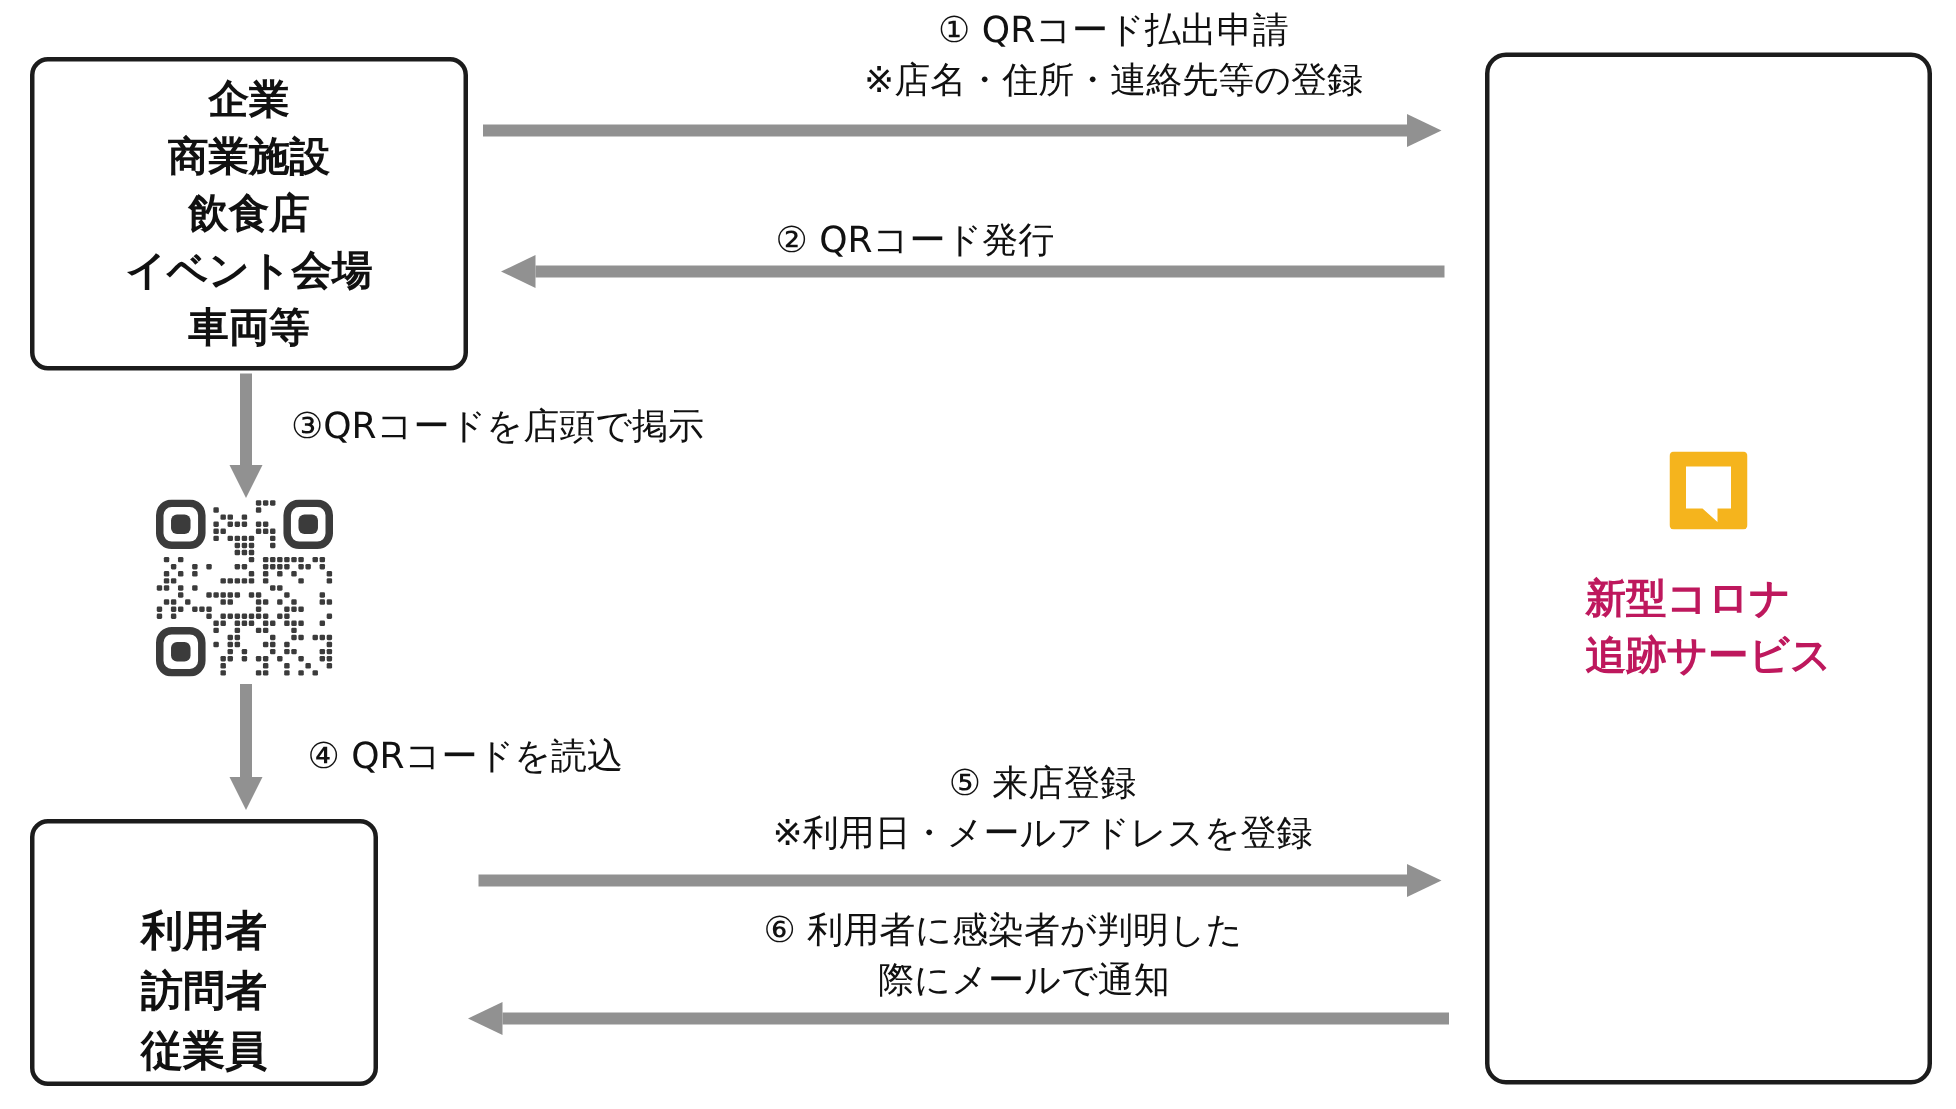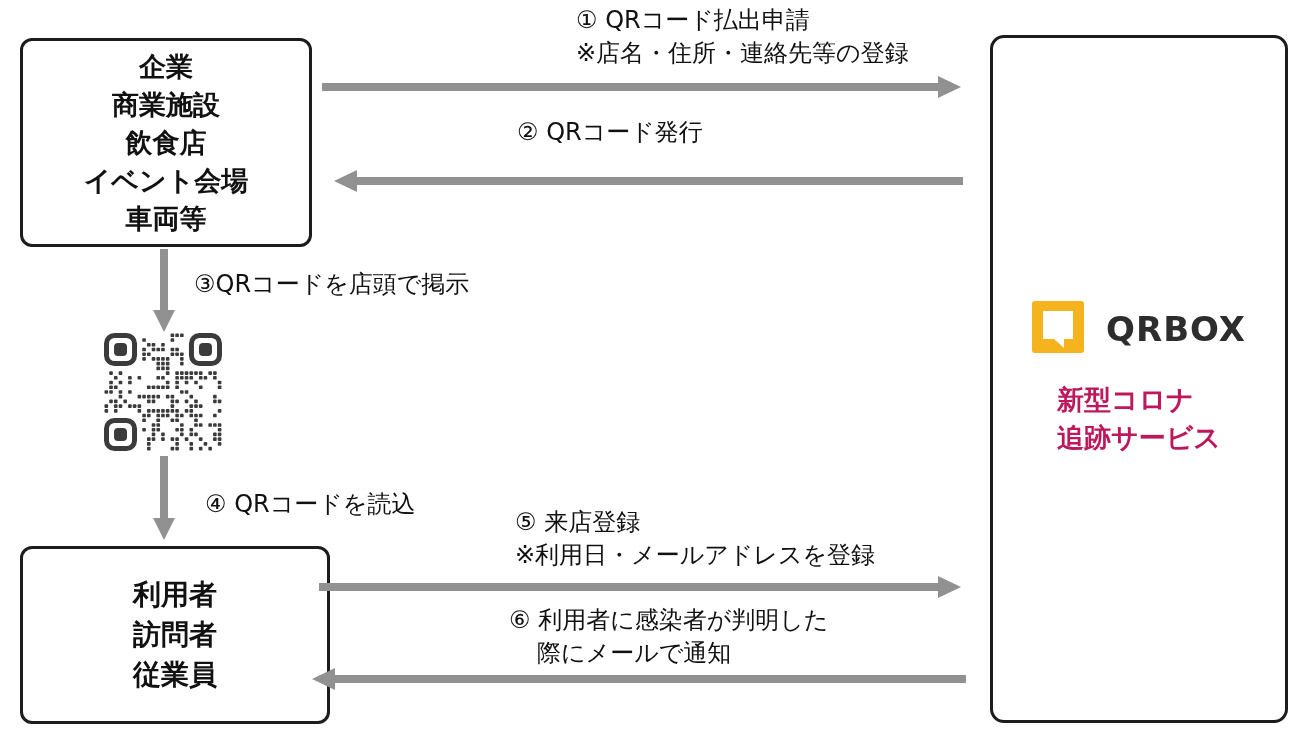--- a/index.html
+++ b/index.html
@@ -7,43 +7,43 @@
     position:relative;width:1304px;height:739px;background:#ffffff;
     font-family:"DejaVu Sans","Liberation Sans",sans-serif;color:#111111;overflow:hidden;
   }
   
   .node-box{
     position:absolute;box-sizing:border-box;background:#ffffff;
     border:3px solid #1c1c1c;display:flex;flex-direction:column;
     align-items:center;justify-content:center;text-align:center;font-weight:700;
   }
   .org-box{left:20px;top:38px;width:292px;height:209px;border-radius:12px;font-size:27px;line-height:38px;}
-  .users-box{left:20px;top:546px;width:310px;height:178px;border-radius:12px;font-size:28px;line-height:40px;}
+  .users-box{left:20px;top:546px;width:232px;height:178px;border-radius:12px;font-size:28px;line-height:40px;justify-content:flex-end;}
   .service-box{left:990px;top:35px;width:298px;height:688px;border-radius:14px;}
   .box-line{white-space:nowrap;}
   
   .logo-row{display:flex;align-items:center;gap:22px;}
   .logo-text{font-size:34px;font-weight:800;letter-spacing:1px;color:#2d2d2d;white-space:nowrap;}
   .service-name{margin-top:24px;text-align:left;font-size:27px;line-height:38px;font-weight:700;color:#be185d;}
   
   .shaft{position:absolute;background:#919191;}
   .head{position:absolute;width:0;height:0;}
   .head-right{border-top:11px solid transparent;border-bottom:11px solid transparent;border-left:23px solid #919191;}
   .head-left{border-top:11px solid transparent;border-bottom:11px solid transparent;border-right:23px solid #919191;}
   .head-down{border-left:11px solid transparent;border-right:11px solid transparent;border-top:22px solid #919191;}
   .a1-shaft{left:322px;top:83px;width:618px;height:8px;}   .a1-head{left:938px;top:76px;}
   .a2-shaft{left:357px;top:177px;width:606px;height:8px;}  .a2-head{left:334px;top:170px;}
   .a3-shaft{left:160px;top:249px;width:8px;height:61px;}   .a3-head{left:153px;top:310px;}
   .a4-shaft{left:160px;top:456px;width:8px;height:62px;}   .a4-head{left:153px;top:518px;}
   .a5-shaft{left:319px;top:583px;width:620px;height:8px;}  .a5-head{left:938px;top:576px;}
   .a6-shaft{left:335px;top:675px;width:631px;height:8px;}  .a6-head{left:312px;top:668px;}
   
-  .step-label{position:absolute;font-size:24px;line-height:33px;color:#111111;white-space:nowrap;}
+  .step-label{position:absolute;font-size:24px;line-height:33px;color:#111111;white-space:nowrap;text-align:center;}
   .lbl1{left:576px;top:4px;}
-  .lbl2{left:517px;top:116px;}
+  .lbl2{left:517px;top:144px;}
   .lbl3{left:194px;top:268px;}
   .lbl4{left:205px;top:488px;}
   .lbl5{left:515px;top:506px;}
   .lbl6{left:509px;top:604px;}
   .lbl6 .indent{padding-left:28px;}
   
   .qr-wrap{position:absolute;left:104px;top:333px;width:118px;height:118px;}
 </style>
 </head>
 <body>
@@ -65,21 +65,20 @@
   </div>
 
   <div class="node-box service-box">
     <div class="logo-row">
       <span>
         <svg width="52" height="52" viewBox="0 0 52 52" aria-hidden="true">
           <rect x="0" y="0" width="52" height="52" rx="3" fill="#F5B41D"></rect>
           <path d="M11 10 H41 V38 H32 V47 L22 38 H11 Z" fill="#ffffff"></path>
         </svg>
       </span>
-      <span class="logo-text">QRBOX</span>
     </div>
     <div class="service-name">
       <div>新型コロナ</div>
       <div>追跡サービス</div>
     </div>
   </div>
 
   <div class="qr-wrap" id="qr-holder"><svg width="118" height="118">
         <rect x="66.58" y="0.50" width="3.62" height="3.62" rx="0.9" fill="#3b3b3b"></rect>
         <rect x="71.30" y="0.50" width="3.62" height="3.62" rx="0.9" fill="#3b3b3b"></rect>

